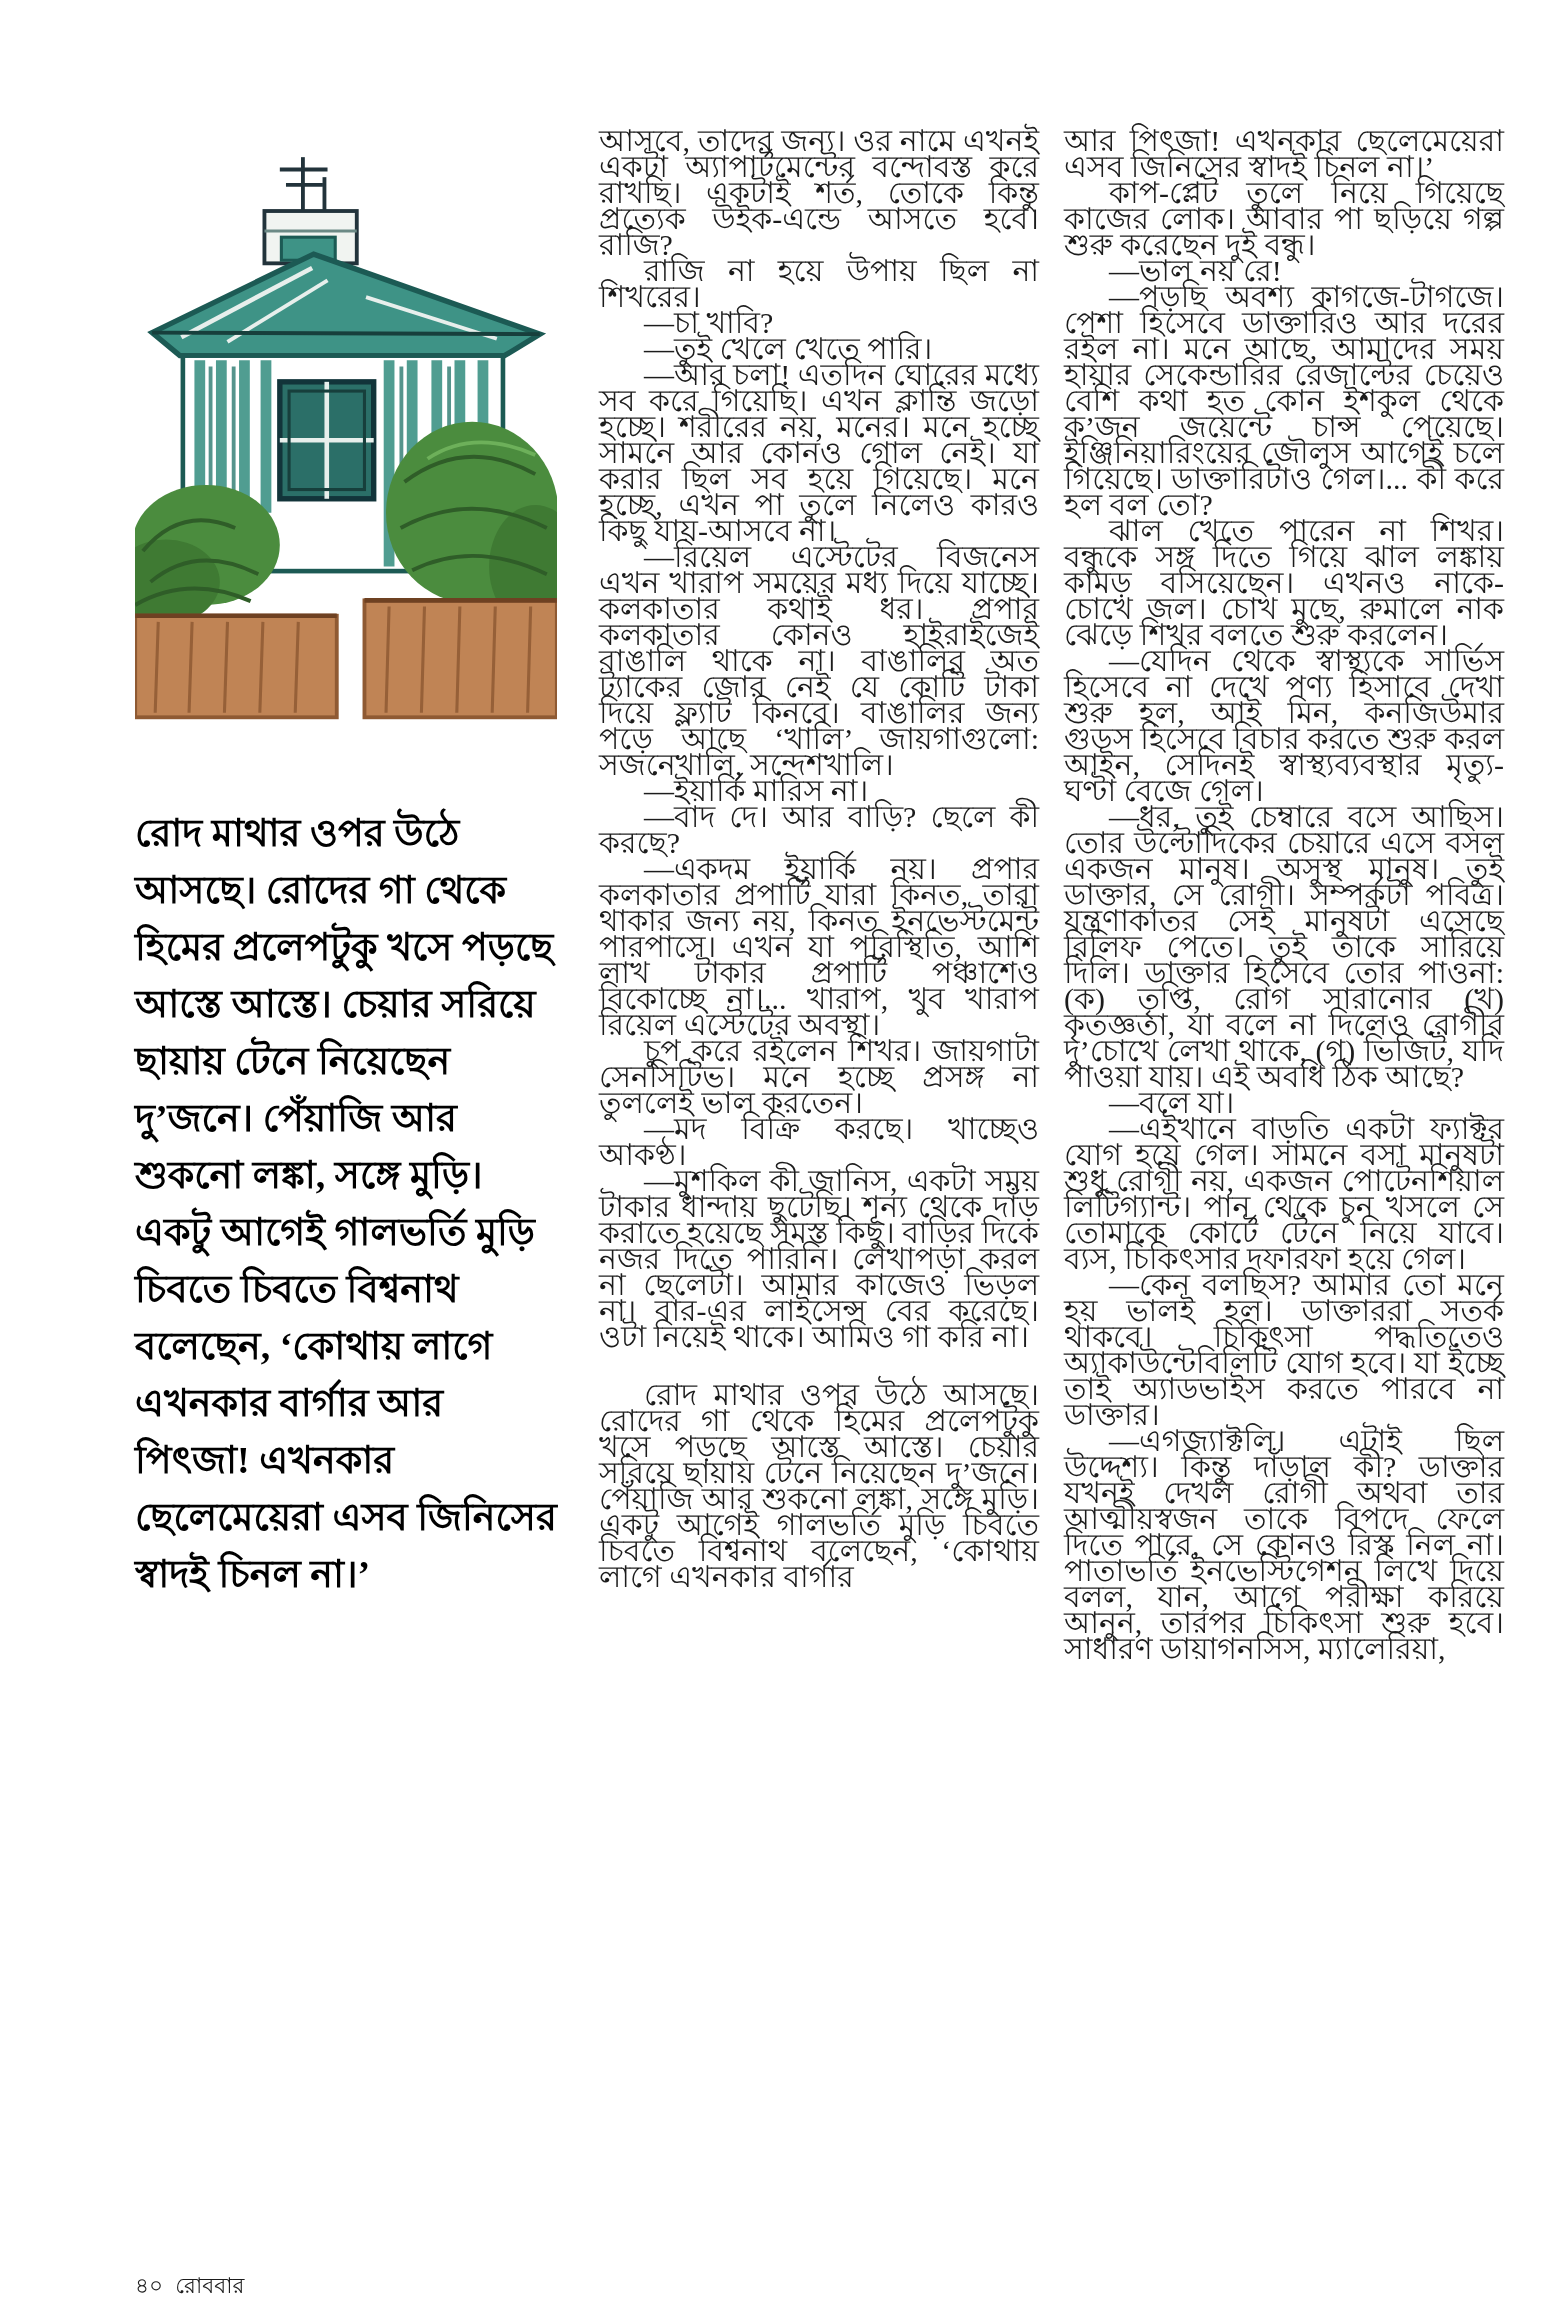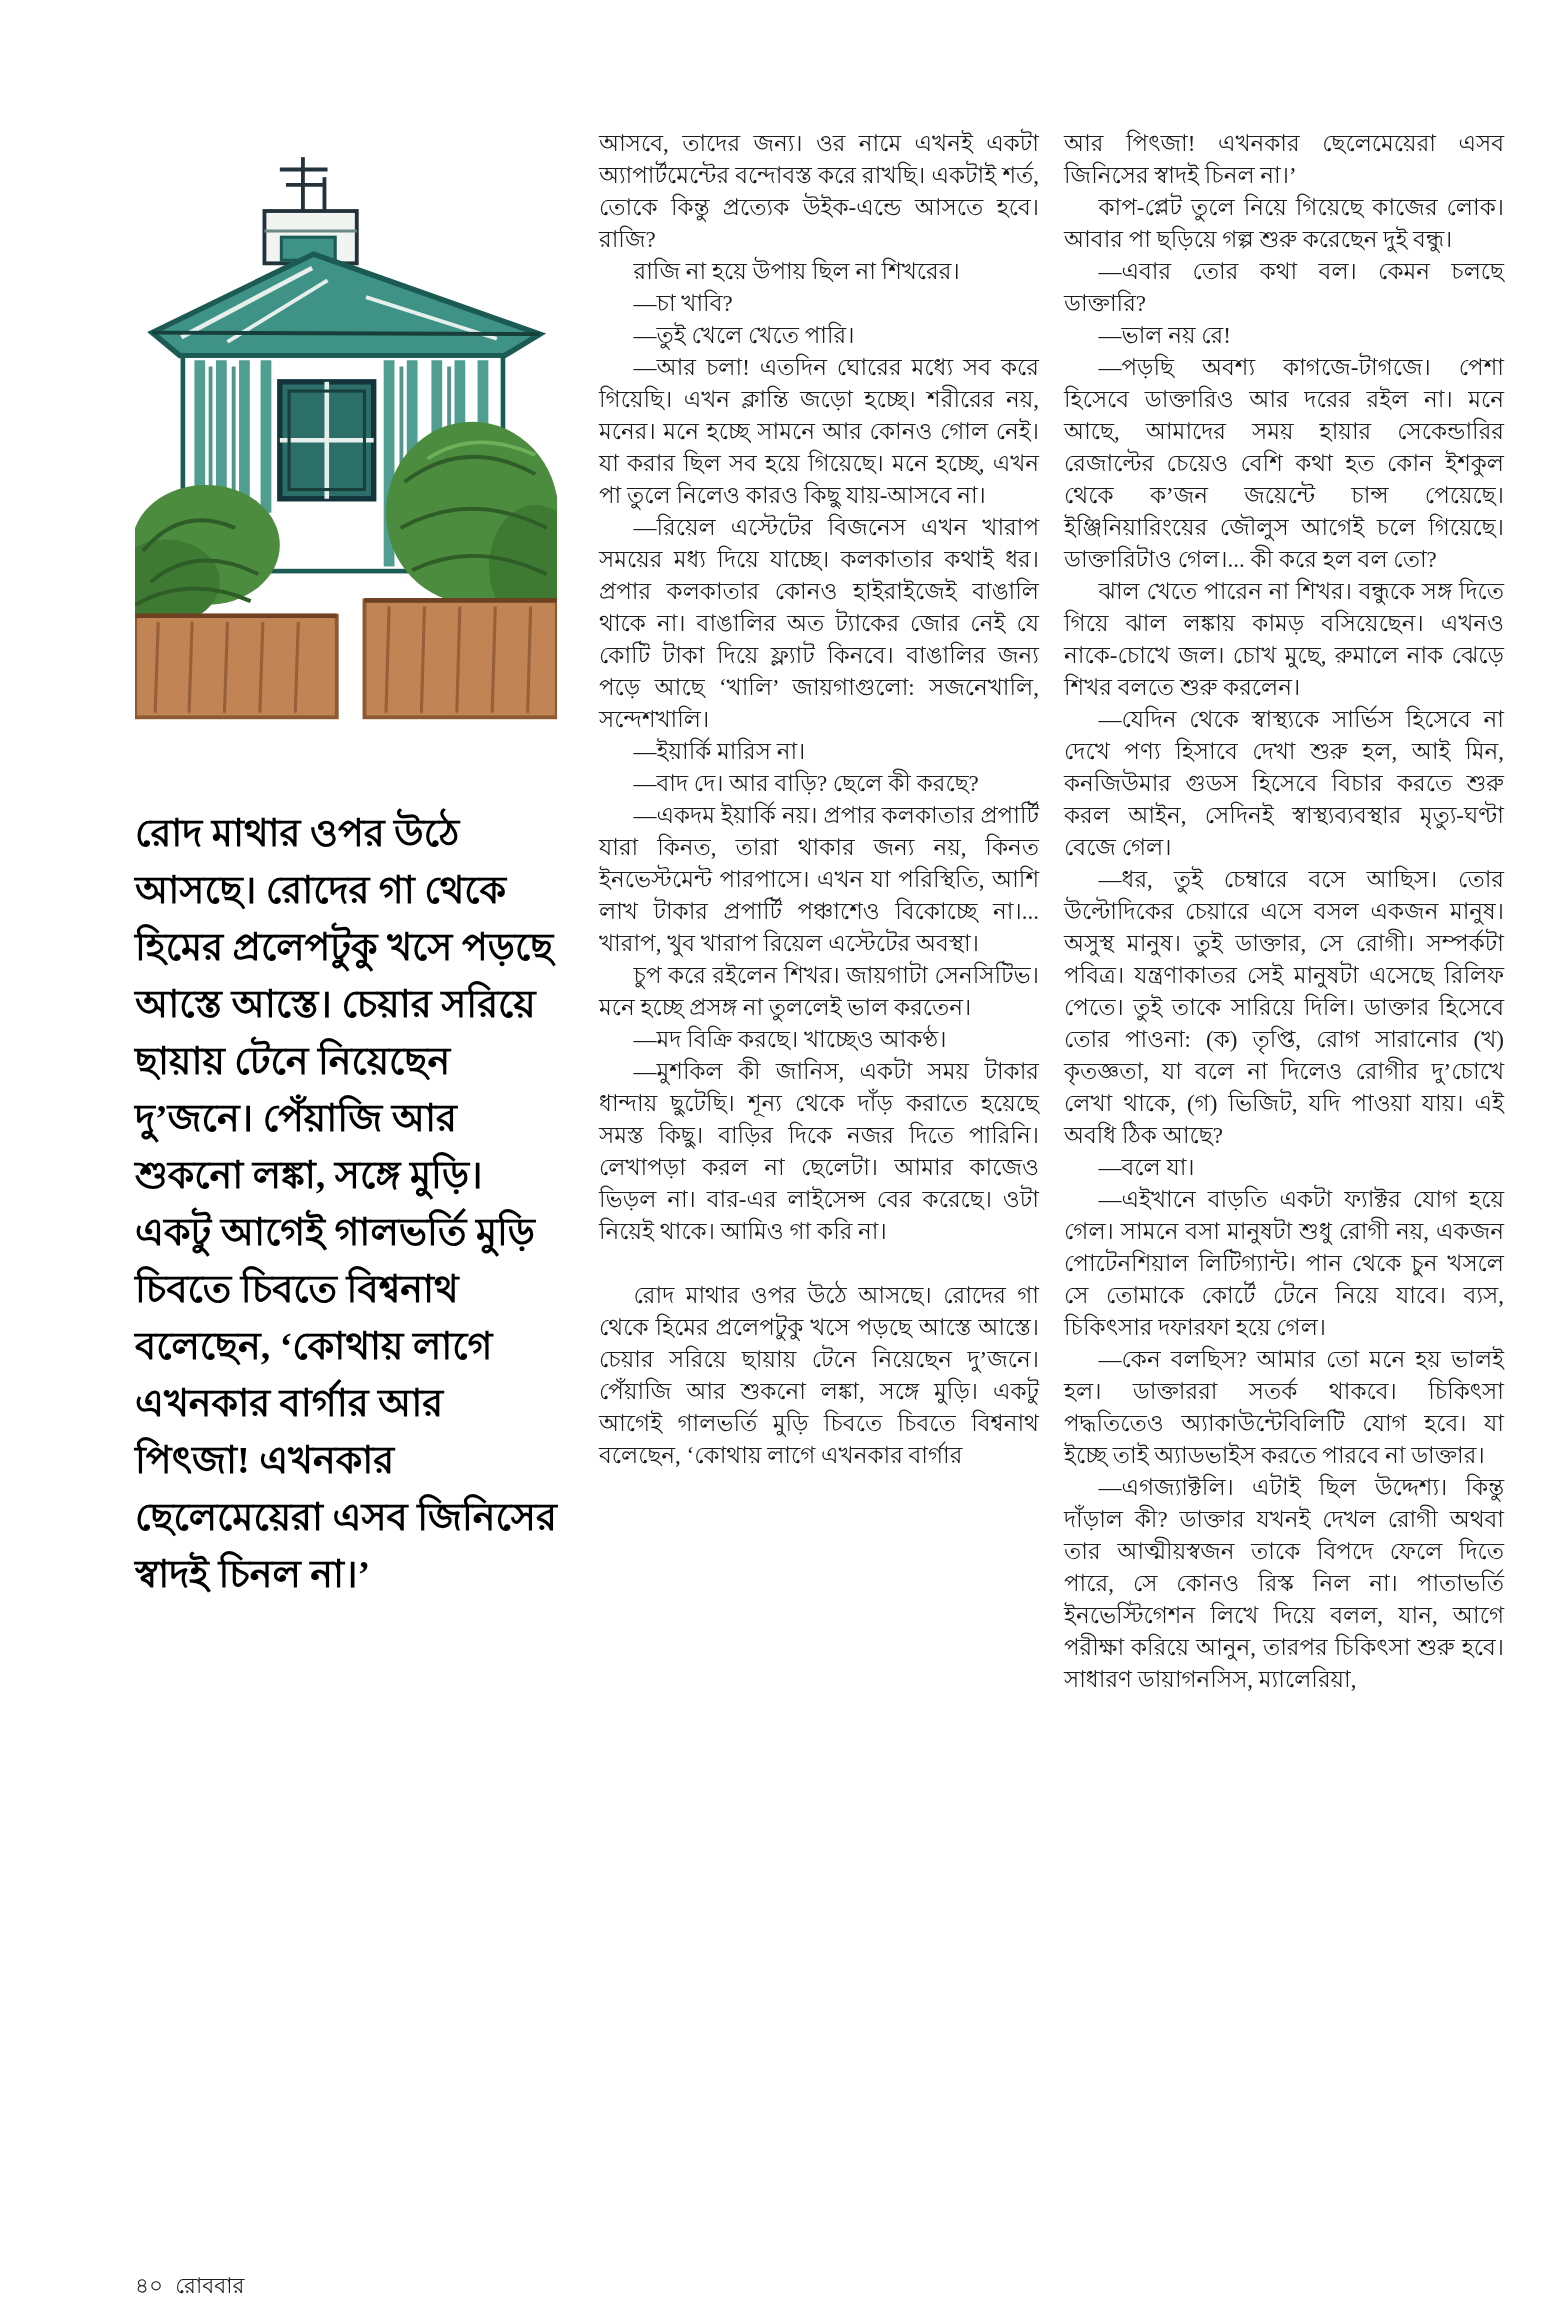--- a/index.html
+++ b/index.html
@@ -32,22 +32,22 @@
     font-size:38px;
     line-height:57px;
     color:#000000;
     text-align:left;
   }
   
   .col {
     position:absolute;
     top:128px;
     width:440px;
-    font-size:23px;
-    line-height:32px;
+    font-size:30px;
+    line-height:26px;
     text-align:justify;
     color:#1c1c1c;
   }
   .col-middle { left:599px; }
   .col-right  { left:1064px; }
   .col p { text-indent:1.5em; }
   .col p:first-child { text-indent:0; }
   .col p.space-before { margin-top:32px; }
   
   .footer {
@@ -169,21 +169,20 @@
       <p>—একদম ইয়ার্কি নয়। প্রপার কলকাতার প্রপার্টি যারা কিনত, তারা থাকার জন্য নয়, কিনত ইনভেস্টমেন্ট পারপাসে। এখন যা পরিস্থিতি, আশি লাখ টাকার প্রপার্টি পঞ্চাশেও বিকোচ্ছে না।... খারাপ, খুব খারাপ রিয়েল এস্টেটের অবস্থা।</p>
       <p>চুপ করে রইলেন শিখর। জায়গাটা সেনসিটিভ। মনে হচ্ছে প্রসঙ্গ না তুললেই ভাল করতেন।</p>
       <p>—মদ বিক্রি করছে। খাচ্ছেও আকণ্ঠ।</p>
       <p>—মুশকিল কী জানিস, একটা সময় টাকার ধান্দায় ছুটেছি। শূন্য থেকে দাঁড় করাতে হয়েছে সমস্ত কিছু। বাড়ির দিকে নজর দিতে পারিনি। লেখাপড়া করল না ছেলেটা। আমার কাজেও ভিড়ল না। বার-এর লাইসেন্স বের করেছে। ওটা নিয়েই থাকে। আমিও গা করি না।</p>
       <p class="space-before">রোদ মাথার ওপর উঠে আসছে। রোদের গা থেকে হিমের প্রলেপটুকু খসে পড়ছে আস্তে আস্তে। চেয়ার সরিয়ে ছায়ায় টেনে নিয়েছেন দু’জনে। পেঁয়াজি আর শুকনো লঙ্কা, সঙ্গে মুড়ি। একটু আগেই গালভর্তি মুড়ি চিবতে চিবতে বিশ্বনাথ বলেছেন, ‘কোথায় লাগে এখনকার বার্গার</p>
     </div>
 
   <div class="col col-right">
       <p>আর পিৎজা! এখনকার ছেলেমেয়েরা এসব জিনিসের স্বাদই চিনল না।’</p>
       <p>কাপ-প্লেট তুলে নিয়ে গিয়েছে কাজের লোক। আবার পা ছড়িয়ে গল্প শুরু করেছেন দুই বন্ধু।</p>
-      <p>—এবার তোর কথা বল। কেমন চলছে ডাক্তারি?</p>
       <p>—ভাল নয় রে!</p>
       <p>—পড়ছি অবশ্য কাগজে-টাগজে। পেশা হিসেবে ডাক্তারিও আর দরের রইল না। মনে আছে, আমাদের সময় হায়ার সেকেন্ডারির রেজাল্টের চেয়েও বেশি কথা হত কোন ইশকুল থেকে ক’জন জয়েন্টে চান্স পেয়েছে। ইঞ্জিনিয়ারিংয়ের জৌলুস আগেই চলে গিয়েছে। ডাক্তারিটাও গেল।... কী করে হল বল তো?</p>
       <p>ঝাল খেতে পারেন না শিখর। বন্ধুকে সঙ্গ দিতে গিয়ে ঝাল লঙ্কায় কামড় বসিয়েছেন। এখনও নাকে-চোখে জল। চোখ মুছে, রুমালে নাক ঝেড়ে শিখর বলতে শুরু করলেন।</p>
       <p>—যেদিন থেকে স্বাস্থ্যকে সার্ভিস হিসেবে না দেখে পণ্য হিসাবে দেখা শুরু হল, আই মিন, কনজিউমার গুডস হিসেবে বিচার করতে শুরু করল আইন, সেদিনই স্বাস্থ্যব্যবস্থার মৃত্যু-ঘণ্টা বেজে গেল।</p>
       <p>—ধর, তুই চেম্বারে বসে আছিস। তোর উল্টোদিকের চেয়ারে এসে বসল একজন মানুষ। অসুস্থ মানুষ। তুই ডাক্তার, সে রোগী। সম্পর্কটা পবিত্র। যন্ত্রণাকাতর সেই মানুষটা এসেছে রিলিফ পেতে। তুই তাকে সারিয়ে দিলি। ডাক্তার হিসেবে তোর পাওনা: (ক) তৃপ্তি, রোগ সারানোর (খ) কৃতজ্ঞতা, যা বলে না দিলেও রোগীর দু’চোখে লেখা থাকে, (গ) ভিজিট, যদি পাওয়া যায়। এই অবধি ঠিক আছে?</p>
       <p>—বলে যা।</p>
       <p>—এইখানে বাড়তি একটা ফ্যাক্টর যোগ হয়ে গেল। সামনে বসা মানুষটা শুধু রোগী নয়, একজন পোটেনশিয়াল লিটিগ্যান্ট। পান থেকে চুন খসলে সে তোমাকে কোর্টে টেনে নিয়ে যাবে। ব্যস, চিকিৎসার দফারফা হয়ে গেল।</p>
       <p>—কেন বলছিস? আমার তো মনে হয় ভালই হল। ডাক্তাররা সতর্ক থাকবে। চিকিৎসা পদ্ধতিতেও অ্যাকাউন্টেবিলিটি যোগ হবে। যা ইচ্ছে তাই অ্যাডভাইস করতে পারবে না ডাক্তার।</p>
       <p>—এগজ্যাক্টলি। এটাই ছিল উদ্দেশ্য। কিন্তু দাঁড়াল কী? ডাক্তার যখনই দেখল রোগী অথবা তার আত্মীয়স্বজন তাকে বিপদে ফেলে দিতে পারে, সে কোনও রিস্ক নিল না। পাতাভর্তি ইনভেস্টিগেশন লিখে দিয়ে বলল, যান, আগে পরীক্ষা করিয়ে আনুন, তারপর চিকিৎসা শুরু হবে। সাধারণ ডায়াগনসিস, ম্যালেরিয়া,</p>
     </div>

